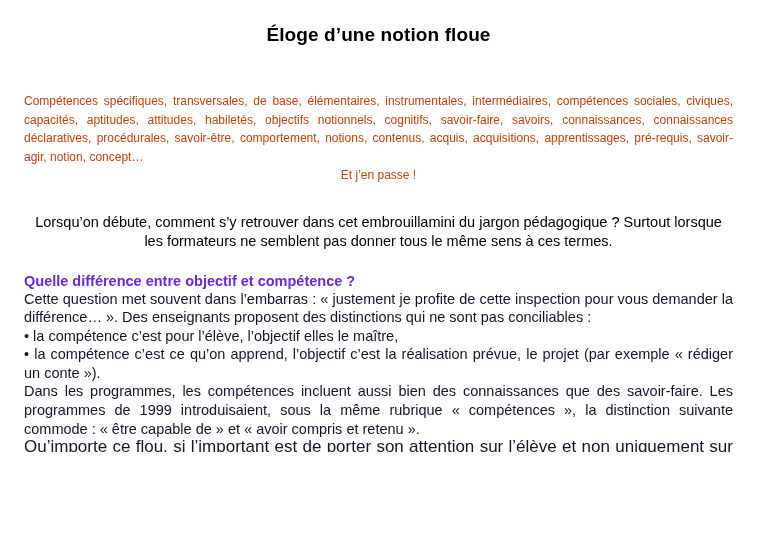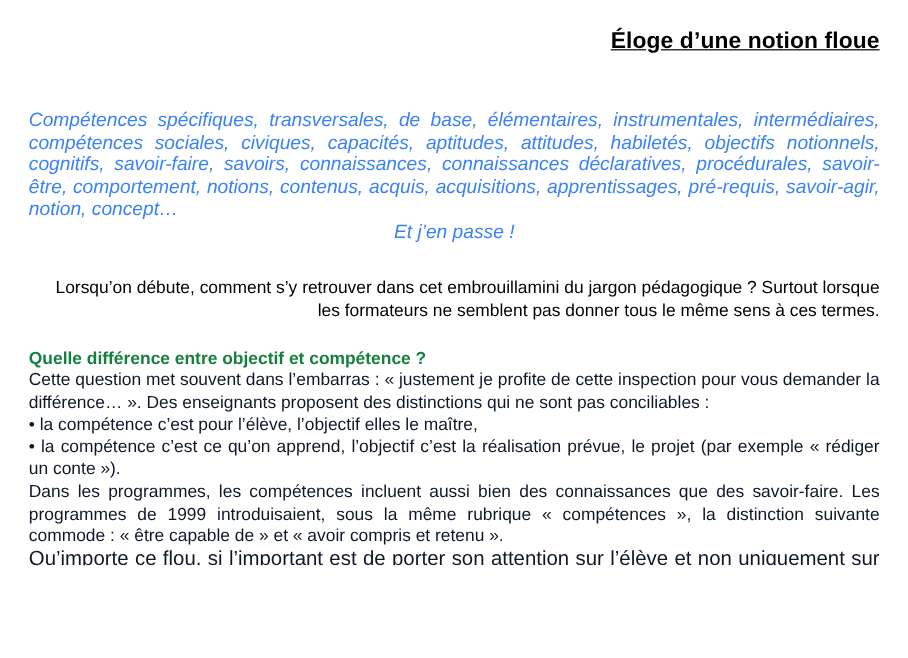--- a/index.html
+++ b/index.html
@@ -16,64 +16,62 @@
   }
   .page {
     position: relative;
     width: 757px;
     height: 548px;
     background: #ffffff;
     box-sizing: border-box;
     padding: 0 24px;
   }
   .doc-title {
-    text-align: right;
+    text-align: center;
     font-size: 19px;
     font-weight: bold;
     color: #000000;
     margin: 24px 0 0 0;
     letter-spacing: 0.1px;
-    text-decoration: underline;
   }
   .spacer-1 {
     height: 46px;
   }
   .intro-block {
-    font-style: italic;
-    font-size: 16px;
+    font-size: 12px;
     line-height: 18.5px;
     text-align: justify;
-    color: #3b82f6;
+    color: #c2410c;
   }
   .intro-block p {
     margin: 0;
   }
   .intro-last {
     text-align: center;
   }
   .spacer-2 {
     height: 28px;
   }
   .para {
     font-size: 14.5px;
     line-height: 19px;
     margin: 0;
     color: #000000;
     text-align: justify;
   }
   .para-left {
-    text-align: right;
+    text-align: center;
   }
   .spacer-3 {
     height: 22px;
   }
   .section-head {
     font-size: 14.5px;
     font-weight: bold;
-    color: #15803d;
+    color: #6d28d9;
     margin: 0 0 1px 0;
   }
   .body-text {
     font-size: 14.5px;
     line-height: 18.6px;
     color: #0f172a;
     text-align: justify;
   }
   .body-text p {
     margin: 0;

